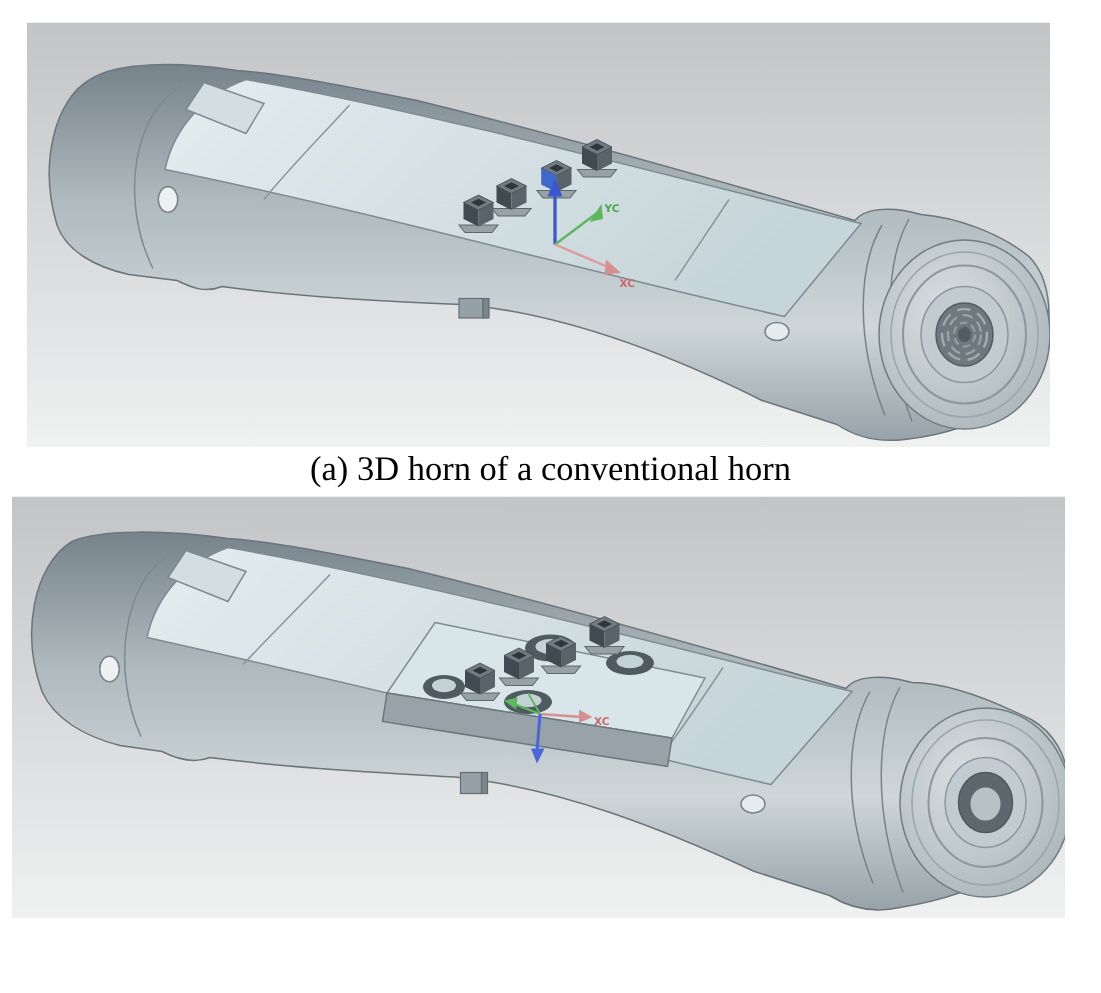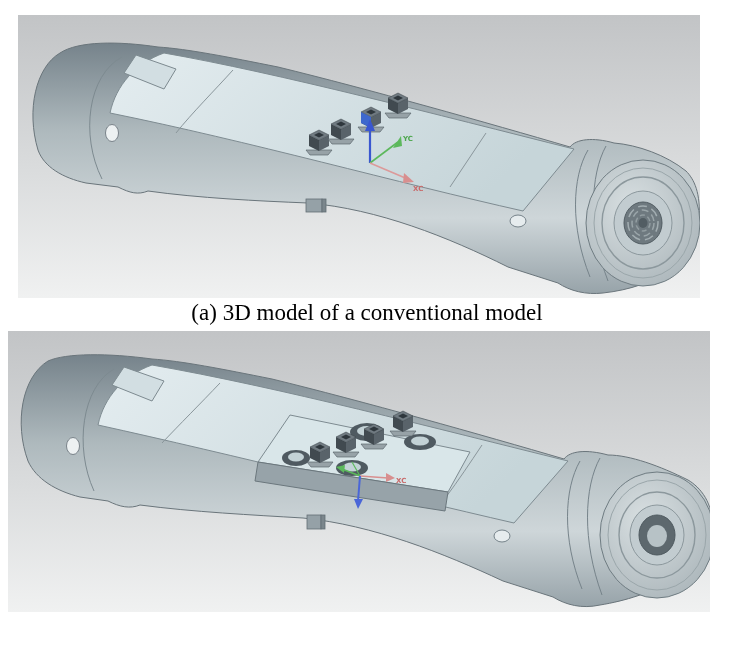--- a/index.html
+++ b/index.html
@@ -101,21 +101,21 @@
         <line x1="352" y1="148" x2="380" y2="127" stroke="#5cb85c" stroke-width="1.6"></line>
         <polygon points="375,133 383,121 384,131" fill="#5cb85c"></polygon>
         <text class="axis-label" x="385" y="126" font-size="7" fill="#4ca64c">YC</text>
         <line x1="352" y1="148" x2="392" y2="165" stroke="#dc9a9a" stroke-width="1.6"></line>
         <polygon points="386,158 396,167 385,168" fill="#d88f8f"></polygon>
         <text class="axis-label" x="395" y="176" font-size="7" fill="#c96a6a">XC</text>
       </g>
     </svg>
   </div>
 
-  <div class="caption" id="cap-a">(a) 3D model of a conventional model</div>
+  <div class="caption" id="cap-a">(a) 3D horn of a conventional horn</div>
 
   <div class="panel" style="left:8px;top:331px;width:709px;height:281px;">
     <svg width="709" height="281" viewBox="0 0 709 281">
       <defs>
         <linearGradient id="bBg" x1="0" y1="0" x2="0" y2="1">
           <stop offset="0" stop-color="#c2c4c6"></stop>
             <stop offset="0.55" stop-color="#dadcdd"></stop>
             <stop offset="1" stop-color="#f0f1f1"></stop>
         </linearGradient>
         <linearGradient id="bSide" x1="0" y1="0" x2="0" y2="1">

